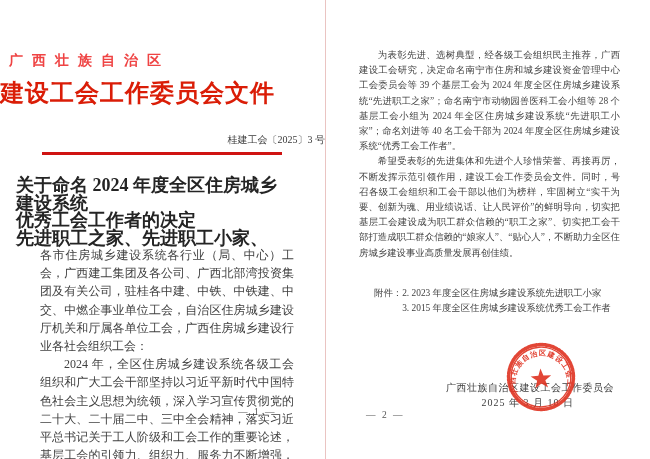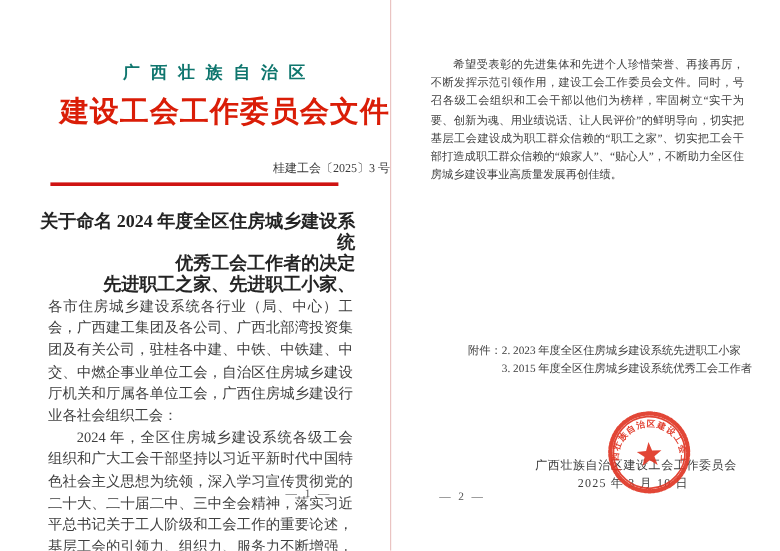--- a/index.html
+++ b/index.html
@@ -13,41 +13,41 @@
   .page { position:absolute; top:0; height:459px; }
   #page-1 { left:0; width:325px; }
   #page-2 { left:326px; width:324px; }
   .page-divider {
     position:absolute; left:325px; top:0; width:1px; height:459px;
     background:#eac4c2;
   }
 
   
   .org-line1 {
-    position:absolute; top:52px; left:16px; width:100%;
-    text-align:center; color:#0f766e; font-weight:bold;
+    position:absolute; top:52px; left:0; width:100%;
+    color:#ef4444; font-weight:bold;
     font-size:14px; letter-spacing:9px; text-indent:9px;
   }
   .org-line2 {
     position:absolute; top:77px; left:0; width:100%;
-    text-align:right; color:#da1d07; font-weight:bold;
+    text-align:left; color:#da1d07; font-weight:bold;
     font-size:24px; letter-spacing:1px;
   }
   .doc-number {
     position:absolute; top:133px; left:0; width:100%;
     text-align:right; color:#3a3a3a; font-size:10px;
   }
   .red-rule {
     position:absolute; top:152px; left:42px; width:240px; height:3px;
     background:#cf1312;
   }
   .doc-title {
-    position:absolute; top:177px; left:28px; width:268px;
-    text-align:right; color:#242424; font-weight:bold;
-    font-size:15px; line-height:17.5px;
+    position:absolute; top:177px; left:16px; width:268px;
+    text-align:left; color:#242424; font-weight:bold;
+    font-size:18px; line-height:17.5px;
   }
   .body-left {
     position:absolute; top:246px; left:40px; width:254px;
     font-size:12px; line-height:18.2px; color:#3f3f3f;
     text-align:justify;
   }
   .body-left p { margin:0; }
   .indent { text-indent:2em; }
   .pagenum { position:absolute; font-size:9.5px; color:#555; letter-spacing:2px; }
   #page-1 .pagenum { top:407px; left:238px; }
@@ -55,21 +55,21 @@
 
   
   .body-right {
     position:absolute; top:48px; left:33px; width:261px;
     font-size:9.4px; line-height:15.2px; color:#3f3f3f;
     text-align:justify;
   }
   .body-right p { margin:0; }
   .attach-block {
     position:absolute; top:286px; left:48px;
-    display:flex; font-size:9.4px; line-height:15.2px; color:#3f3f3f;margin-left:16px;
+    display:flex; font-size:9.4px; line-height:15.2px; color:#3f3f3f;
   }
   .attach-label { white-space:nowrap; }
   .attach-items div { white-space:nowrap; }
   .signature-line {
     position:absolute; top:381px; right:36px;
     font-size:10px; color:#3c3c3c; letter-spacing:0.5px;
   }
   .date-line {
     position:absolute; top:396px; right:76px;
     font-size:10px; color:#3c3c3c; letter-spacing:1px;
@@ -96,20 +96,21 @@
     <p>各市住房城乡建设系统各行业（局、中心）工会，广西建工集团及各公司、广西北部湾投资集团及有关公司，驻桂各中建、中铁、中铁建、中交、中燃企事业单位工会，自治区住房城乡建设厅机关和厅属各单位工会，广西住房城乡建设行业各社会组织工会：</p>
     <p class="indent">2024 年，全区住房城乡建设系统各级工会组织和广大工会干部坚持以习近平新时代中国特色社会主义思想为统领，深入学习宣传贯彻党的二十大、二十届二中、三中全会精神，落实习近平总书记关于工人阶级和工会工作的重要论述，基层工会的引领力、组织力、服务力不断增强，涌现出一大批深受广大职工群众信赖、赞誉的优秀集体和个人。</p>
   </div>
   <div class="pagenum">— 1 —</div>
 </div>
 
 <div class="page-divider"></div>
 
 <div class="page" id="page-2">
   <div class="body-right">
+    <p class="indent">为表彰先进、选树典型，经各级工会组织民主推荐，广西建设工会研究，决定命名南宁市住房和城乡建设资金管理中心工会委员会等 39 个基层工会为 2024 年度全区住房城乡建设系统“先进职工之家”；命名南宁市动物园兽医科工会小组等 28 个基层工会小组为 2024 年全区住房城乡建设系统“先进职工小家”；命名刘进等 40 名工会干部为 2024 年度全区住房城乡建设系统“优秀工会工作者”。</p>
     <p class="indent">希望受表彰的先进集体和先进个人珍惜荣誉、再接再厉，不断发挥示范引领作用，建设工会工作委员会文件。同时，号召各级工会组织和工会干部以他们为榜样，牢固树立“实干为要、创新为魂、用业绩说话、让人民评价”的鲜明导向，切实把基层工会建设成为职工群众信赖的“职工之家”、切实把工会干部打造成职工群众信赖的“娘家人”、“贴心人”，不断助力全区住房城乡建设事业高质量发展再创佳绩。</p>
   </div>
   <div class="attach-block">
     <div class="attach-label">附件：</div>
     <div class="attach-items">
       <div>2. 2023 年度全区住房城乡建设系统先进职工小家</div>
       <div>3. 2015 年度全区住房城乡建设系统优秀工会工作者</div>
     </div>
   </div>
   <div class="signature-line">广西壮族自治区建设工会工作委员会</div>

